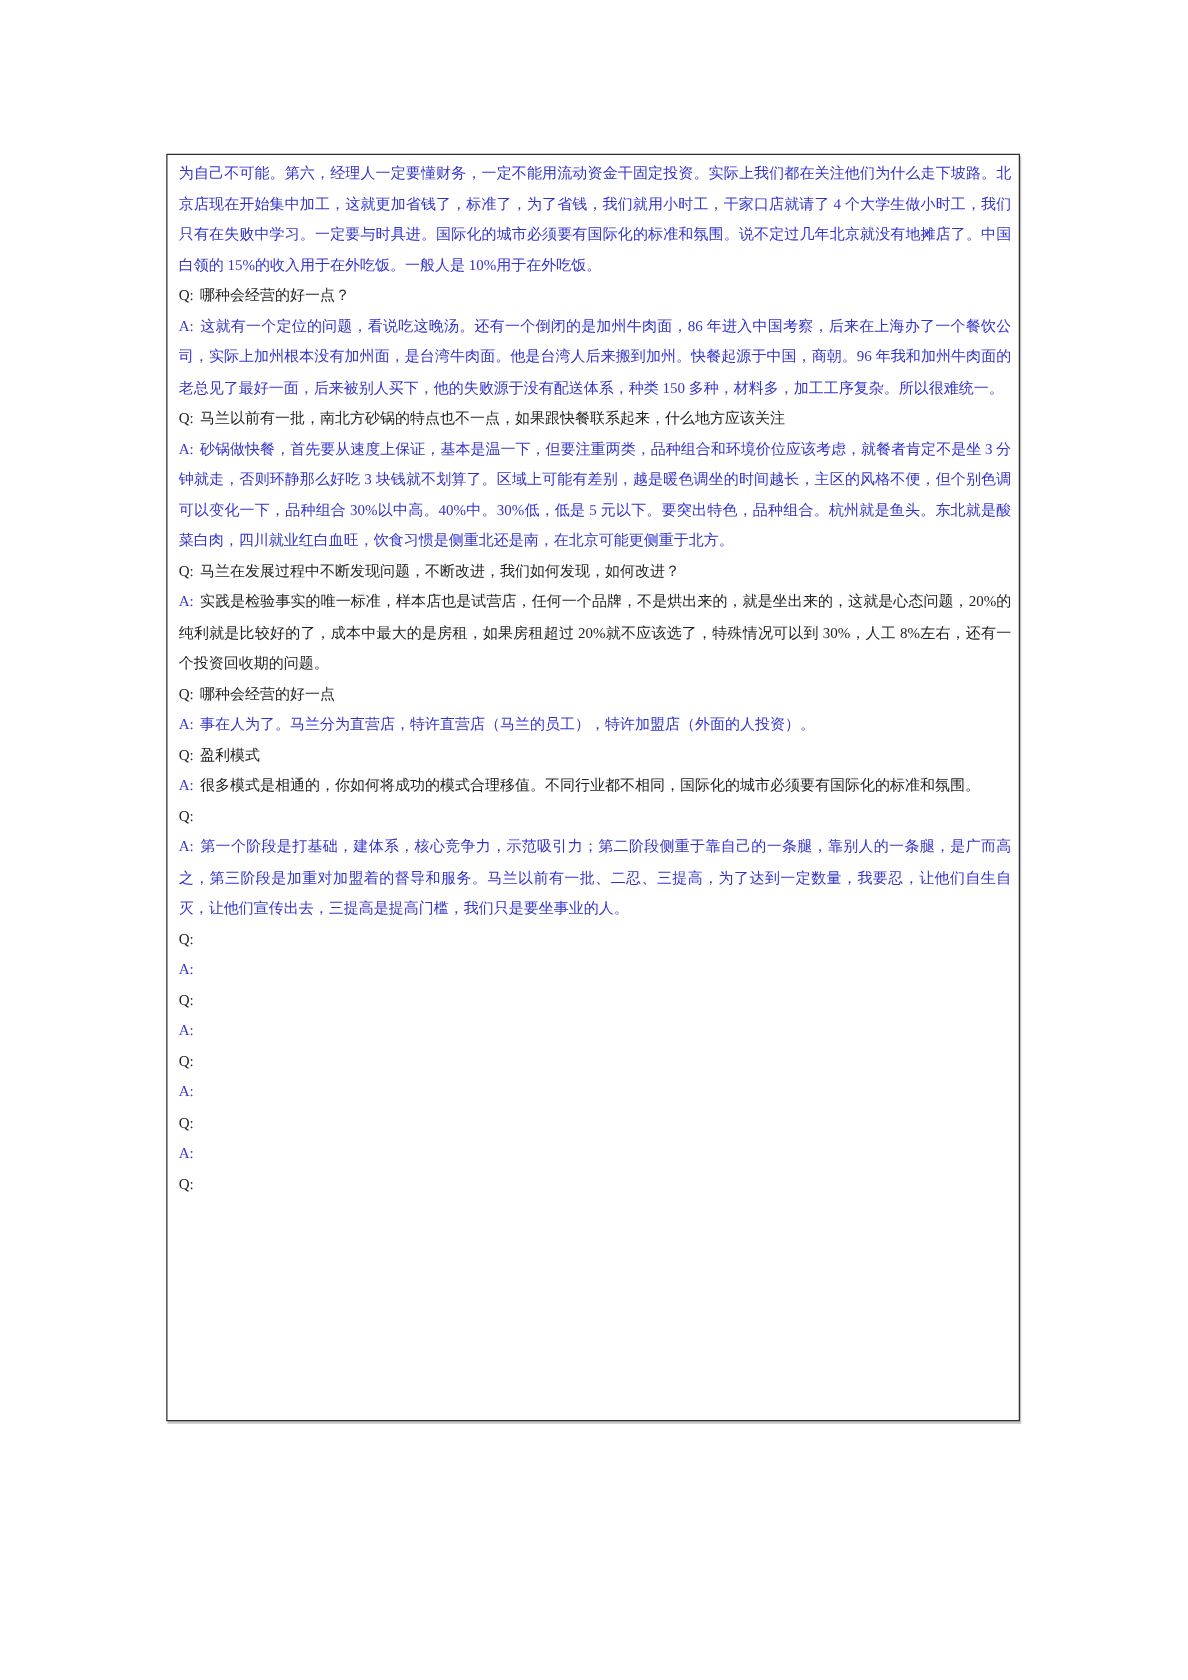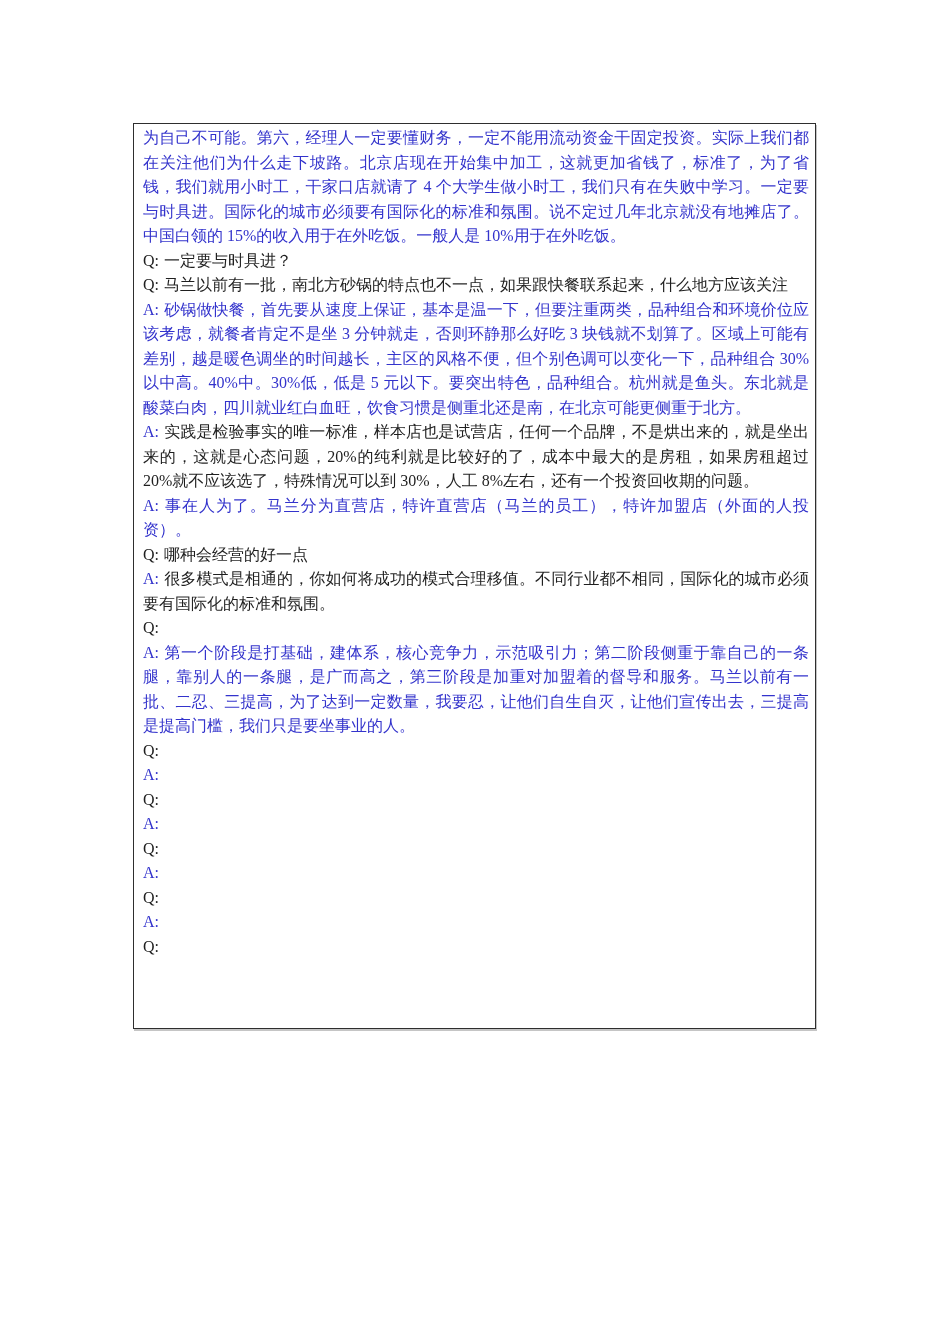--- a/index.html
+++ b/index.html
@@ -13,53 +13,56 @@
     height: 1344px;
     background: #ffffff;
     overflow: hidden;
     font-family: "Liberation Serif", "DejaVu Serif", serif;
   }
   .qa-box {
     position: absolute;
     left: 133px;
     top: 123px;
     width: 683px;
-    height: 906px;
+    height: 1014px;
     box-sizing: border-box;
     border: 1px solid var(--border-color, #2e2e2e);
     box-shadow: 1px 2px 0 rgba(150,150,150,0.55);
     padding: 2px 6px 16px 9px;
     overflow: hidden;
-    font-size: 16px;
+    font-size: 12px;
     line-height: 24.5px;
     color: var(--black, #1f1f1f);
   }
   .qa-box p {
     margin: 0;
     text-align: justify;
     text-justify: inter-ideograph;
   }
   .prefix {
     margin-right: 5px;
   }
   .c-blue { color: var(--blue, #3333cc); }
   .c-black { color: var(--black, #1f1f1f); }
 </style>
 </head>
 <body style="background: rgb(255, 255, 255);">
 
 <div class="page">
   <div class="qa-box" id="qa-box">
       <p><span class="c-blue">为自己不可能。第六，经理人一定要懂财务，一定不能用流动资金干固定投资。实际上我们都在关注他们为什么走下坡路。北京店现在开始集中加工，这就更加省钱了，标准了，为了省钱，我们就用小时工，干家口店就请了 4 个大学生做小时工，我们只有在失败中学习。一定要与时具进。国际化的城市必须要有国际化的标准和氛围。说不定过几年北京就没有地摊店了。中国白领的 15%的收入用于在外吃饭。一般人是 10%用于在外吃饭。</span></p>
-      <p><span class="prefix c-black">Q:</span><span class="c-black">一定要与时具进？</span></p>
+      <p><span class="prefix c-black">Q:</span><span class="c-black">哪种会经营的好一点？</span></p>
+      <p><span class="prefix c-blue">A:</span><span class="c-blue">这就有一个定位的问题，看说吃这晚汤。还有一个倒闭的是加州牛肉面，86 年进入中国考察，后来在上海办了一个餐饮公司，实际上加州根本没有加州面，是台湾牛肉面。他是台湾人后来搬到加州。快餐起源于中国，商朝。96 年我和加州牛肉面的老总见了最好一面，后来被别人买下，他的失败源于没有配送体系，种类 150 多种，材料多，加工工序复杂。所以很难统一。</span></p>
       <p><span class="prefix c-black">Q:</span><span class="c-black">马兰以前有一批，南北方砂锅的特点也不一点，如果跟快餐联系起来，什么地方应该关注</span></p>
       <p><span class="prefix c-blue">A:</span><span class="c-blue">砂锅做快餐，首先要从速度上保证，基本是温一下，但要注重两类，品种组合和环境价位应该考虑，就餐者肯定不是坐 3 分钟就走，否则环静那么好吃 3 块钱就不划算了。区域上可能有差别，越是暖色调坐的时间越长，主区的风格不便，但个别色调可以变化一下，品种组合 30%以中高。40%中。30%低，低是 5 元以下。要突出特色，品种组合。杭州就是鱼头。东北就是酸菜白肉，四川就业红白血旺，饮食习惯是侧重北还是南，在北京可能更侧重于北方。</span></p>
+      <p><span class="prefix c-black">Q:</span><span class="c-black">马兰在发展过程中不断发现问题，不断改进，我们如何发现，如何改进？</span></p>
       <p><span class="prefix c-blue">A:</span><span class="c-black">实践是检验事实的唯一标准，样本店也是试营店，任何一个品牌，不是烘出来的，就是坐出来的，这就是心态问题，20%的纯利就是比较好的了，成本中最大的是房租，如果房租超过 20%就不应该选了，特殊情况可以到 30%，人工 8%左右，还有一个投资回收期的问题。</span></p>
+      <p><span class="prefix c-black">Q:</span><span class="c-black">哪种会经营的好一点</span></p>
       <p><span class="prefix c-blue">A:</span><span class="c-blue">事在人为了。马兰分为直营店，特许直营店（马兰的员工），特许加盟店（外面的人投资）。</span></p>
-      <p><span class="prefix c-black">Q:</span><span class="c-black">哪种会经营的好一点</span></p>
+      <p><span class="prefix c-black">Q:</span><span class="c-black">盈利模式</span></p>
       <p><span class="prefix c-blue">A:</span><span class="c-black">很多模式是相通的，你如何将成功的模式合理移值。不同行业都不相同，国际化的城市必须要有国际化的标准和氛围。</span></p>
       <p><span class="prefix c-black">Q:</span><span class="c-black"></span></p>
       <p><span class="prefix c-blue">A:</span><span class="c-blue">第一个阶段是打基础，建体系，核心竞争力，示范吸引力；第二阶段侧重于靠自己的一条腿，靠别人的一条腿，是广而高之，第三阶段是加重对加盟着的督导和服务。马兰以前有一批、二忍、三提高，为了达到一定数量，我要忍，让他们自生自灭，让他们宣传出去，三提高是提高门槛，我们只是要坐事业的人。</span></p>
       <p><span class="prefix c-black">Q:</span><span class="c-black"></span></p>
       <p><span class="prefix c-blue">A:</span><span class="c-blue"></span></p>
       <p><span class="prefix c-black">Q:</span><span class="c-black"></span></p>
       <p><span class="prefix c-blue">A:</span><span class="c-blue"></span></p>
       <p><span class="prefix c-black">Q:</span><span class="c-black"></span></p>
       <p><span class="prefix c-blue">A:</span><span class="c-blue"></span></p>
       <p><span class="prefix c-black">Q:</span><span class="c-black"></span></p>

